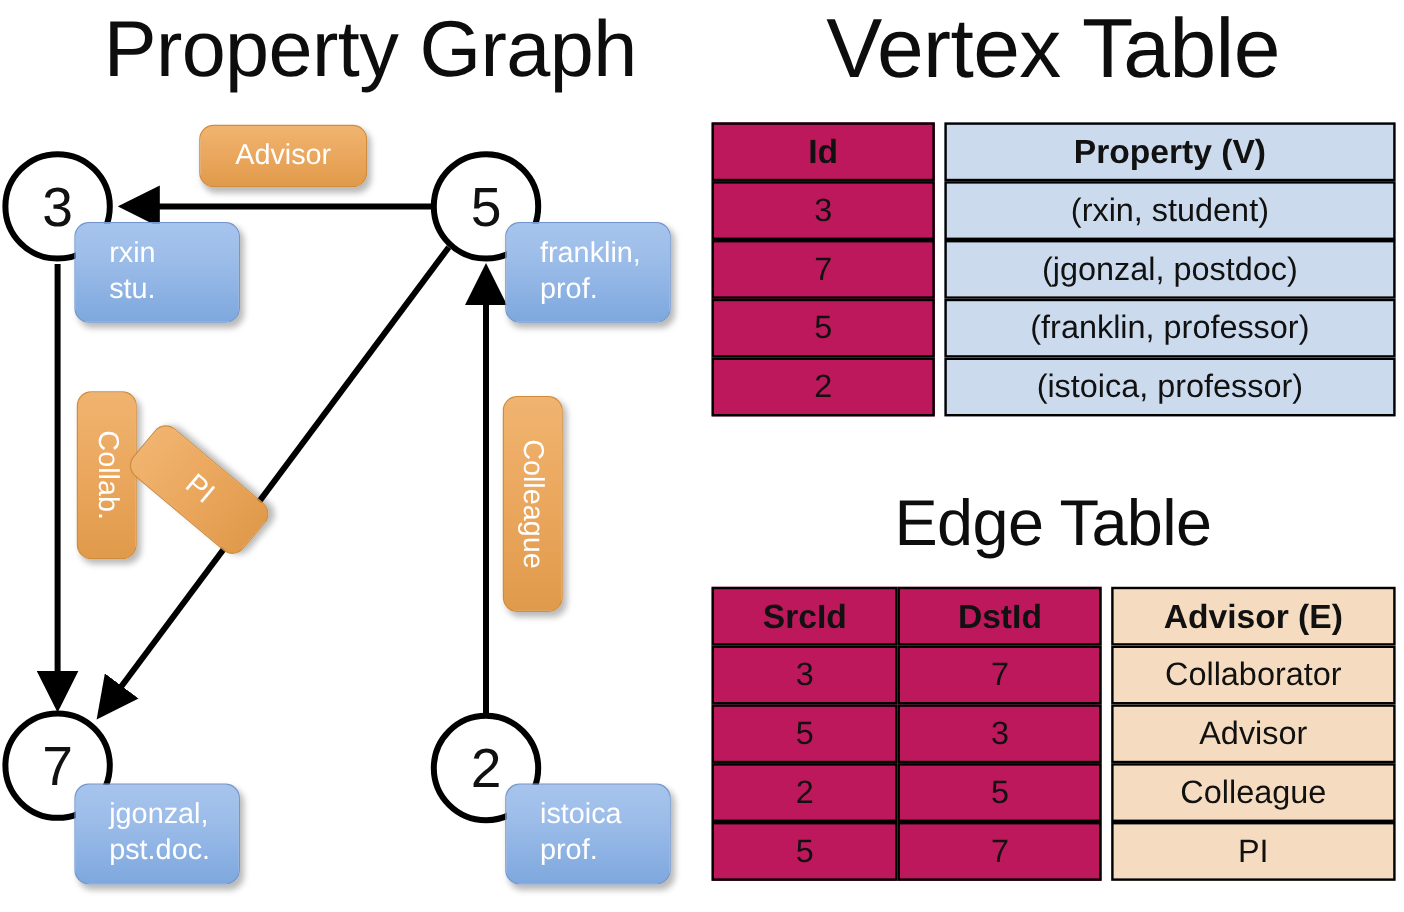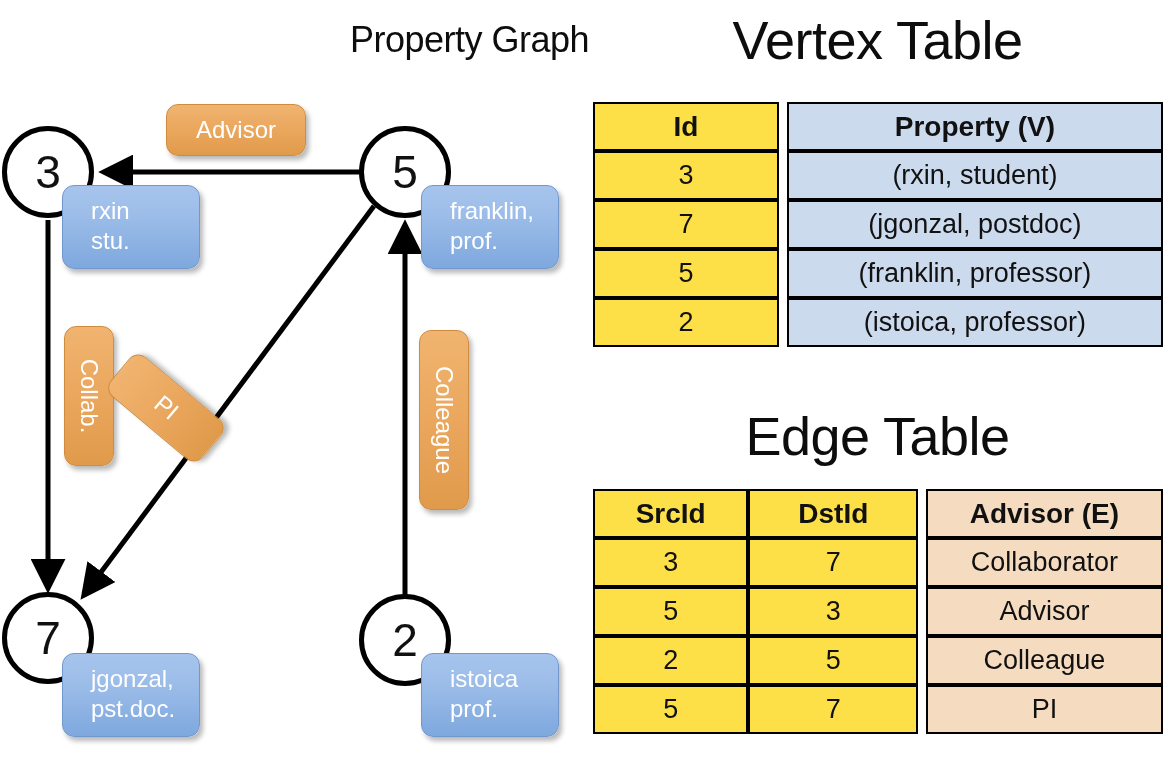--- a/index.html
+++ b/index.html
@@ -14,22 +14,22 @@
 
   
   .title{
     position:absolute;
     font-family:"Liberation Sans", sans-serif;
     font-weight:300;
     color:#0d0d0d;
     white-space:nowrap;
     letter-spacing:-0.5px;
   }
-  #title-property-graph{left:4px;top:8px;width:585px;text-align:right;font-size:36px;line-height:64px;}
-  #title-vertex-table{left:585px;top:8px;width:585px;text-align:center;font-size:54px;line-height:64px;}
+  #title-property-graph{left:16px;top:8px;width:585px;text-align:center;font-size:66px;line-height:64px;}
+  #title-vertex-table{left:585px;top:8px;width:585px;text-align:center;font-size:70px;line-height:64px;}
   #title-edge-table{left:585px;top:404px;width:585px;text-align:center;font-size:54px;line-height:64px;}
 
   
   .graph{position:absolute;left:0;top:90px;width:585px;height:670px;}
   svg.edges{position:absolute;left:0;top:0;width:585px;height:670px;}
 
   .node{
     position:absolute;
     width:92px;height:92px;
     border:5px solid #000;
@@ -82,21 +82,21 @@
   .tbl td,.tbl th{
     border:2px solid #000;
     height:45px;
     text-align:center;
     vertical-align:middle;
     font-family:"Liberation Sans", sans-serif;
     font-weight:300;
     font-size:27px;
     color:#111;
     padding:0;
-    background:#fde047;
+    background:#be185d;
   }
   .tbl th{font-weight:700;font-size:28px;}
   .gapcol{border:none !important;width:8px;background:transparent !important;}
   .fillV{background:#ccdaee !important;}
   .fillE{background:#f5dcc0 !important;}
 
   #vertex-table{left:593px;top:102px;width:570px;}
   #vertex-table .c-id{width:185px;}
   #vertex-table .c-prop{width:377px;}
 

